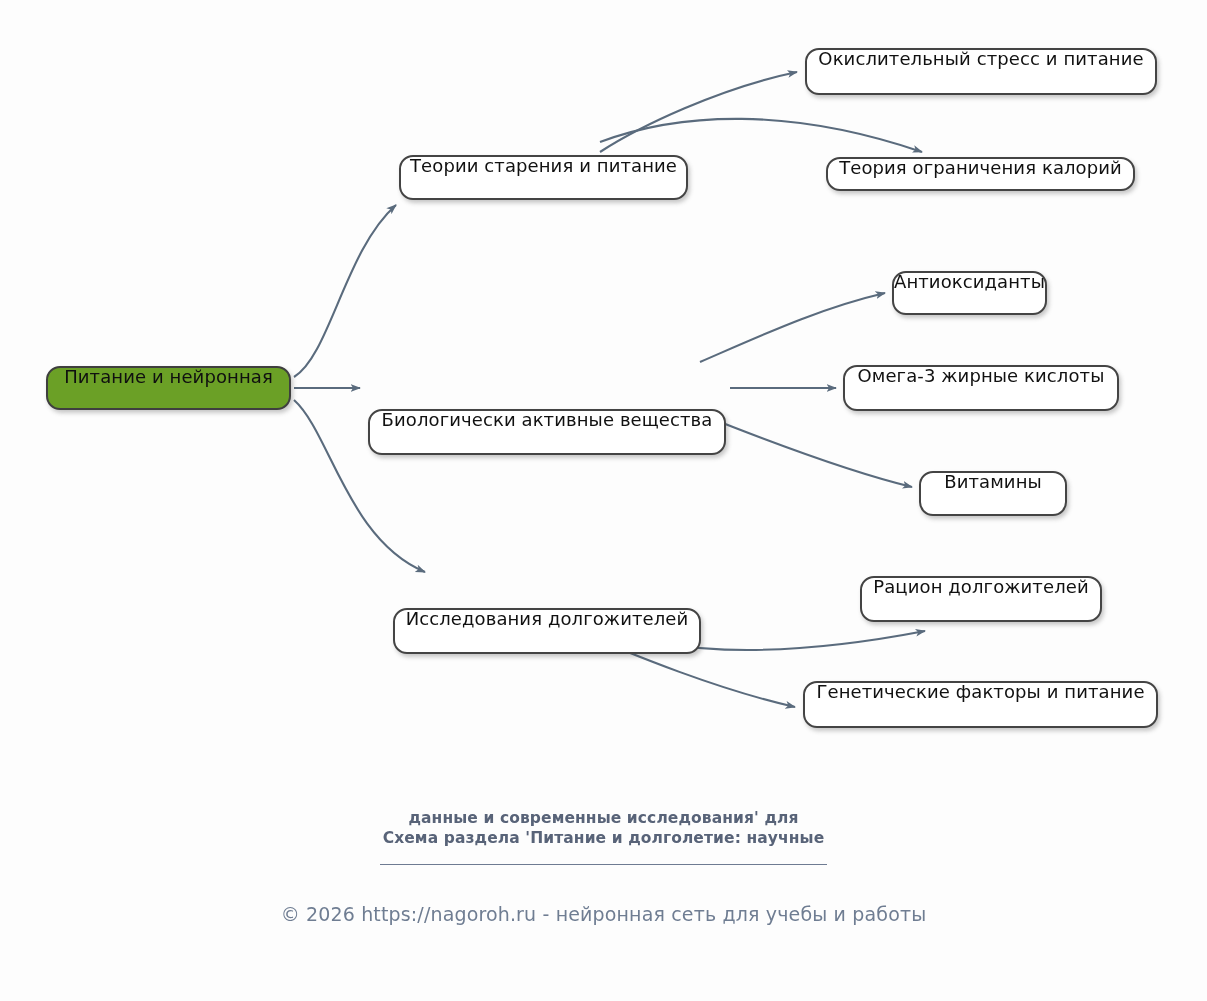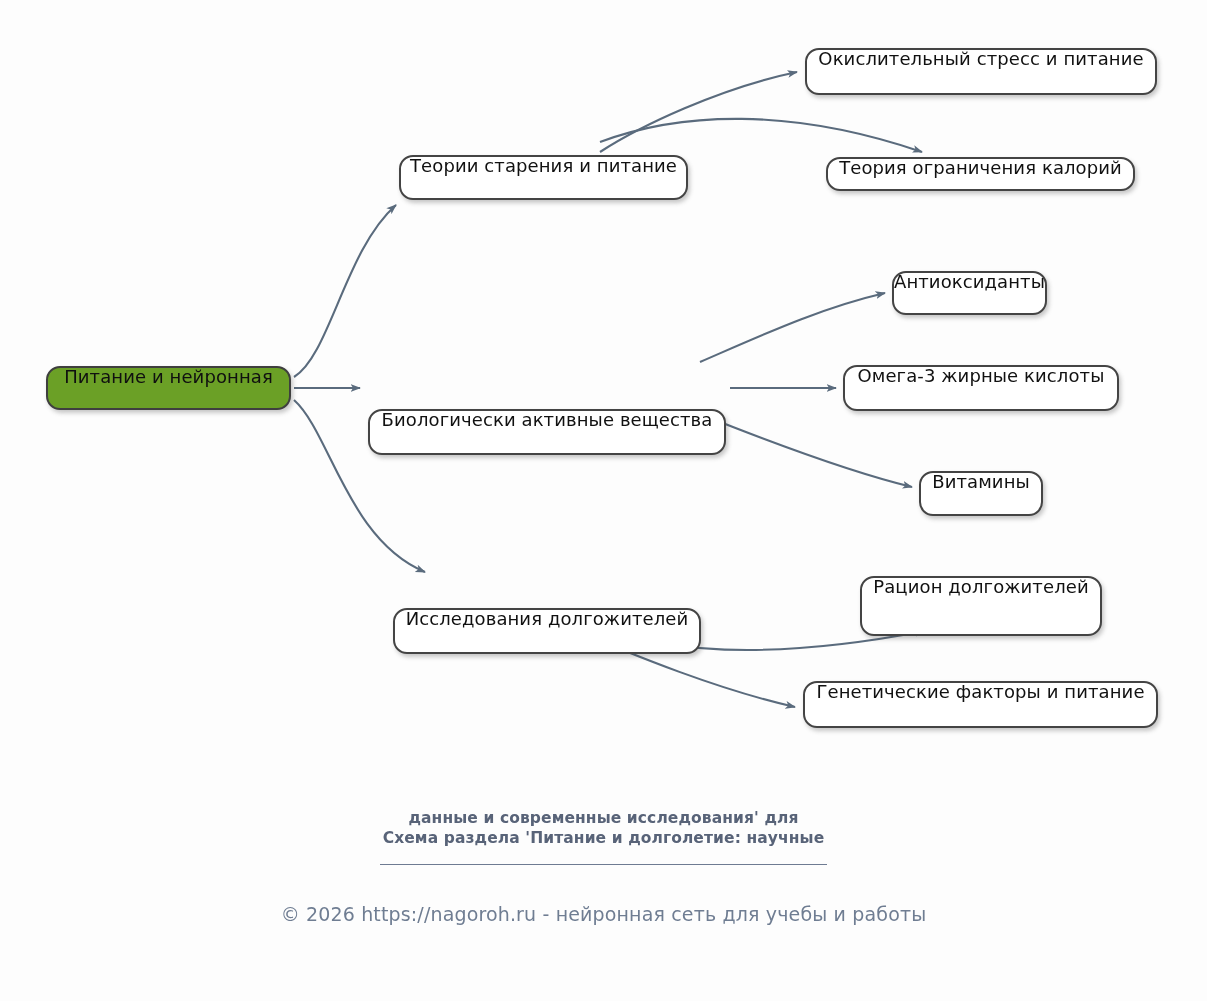--- a/index.html
+++ b/index.html
@@ -136,24 +136,24 @@
       </div>
       <div class="node" style="left: 826px; top: 157px; width: 309px; height: 34px;">
         <span class="node-label">Теория ограничения калорий</span>
       </div>
       <div class="node" style="left: 892px; top: 271px; width: 155px; height: 44px;">
         <span class="node-label">Антиоксиданты</span>
       </div>
       <div class="node" style="left: 843px; top: 365px; width: 276px; height: 46px;">
         <span class="node-label">Омега-3 жирные кислоты</span>
       </div>
-      <div class="node" style="left: 919px; top: 471px; width: 124px; height: 45px;">
+      <div class="node" style="left: 919px; top: 471px; width: 148px; height: 45px;">
         <span class="node-label">Витамины</span>
       </div>
-      <div class="node" style="left: 860px; top: 576px; width: 242px; height: 60px;">
+      <div class="node" style="left: 860px; top: 576px; width: 242px; height: 46px;">
         <span class="node-label">Рацион долгожителей</span>
       </div>
       <div class="node" style="left: 803px; top: 681px; width: 355px; height: 47px;">
         <span class="node-label">Генетические факторы и питание</span>
       </div>
     </div>
 
 </div>
 
 <div id="caption-block">

